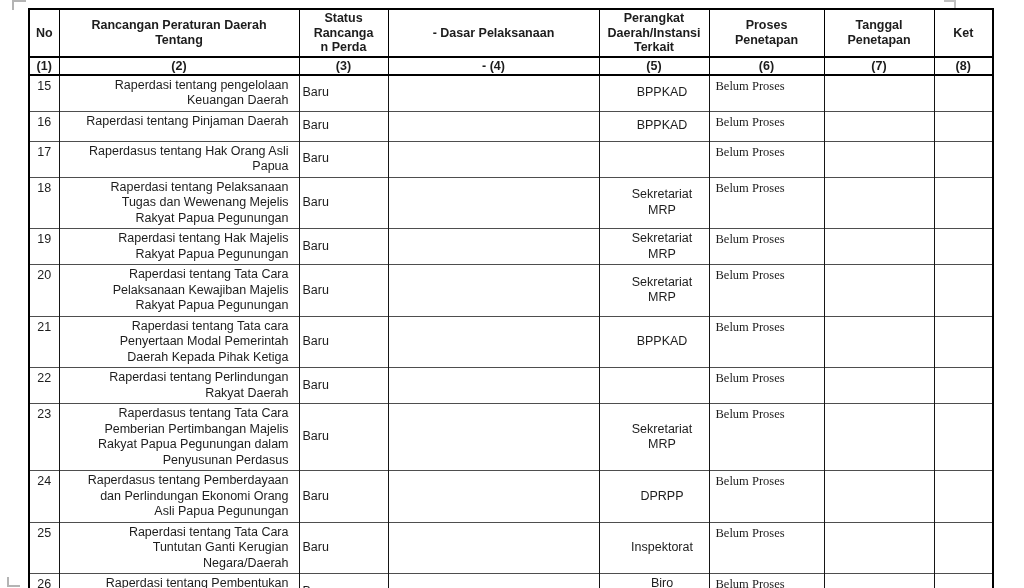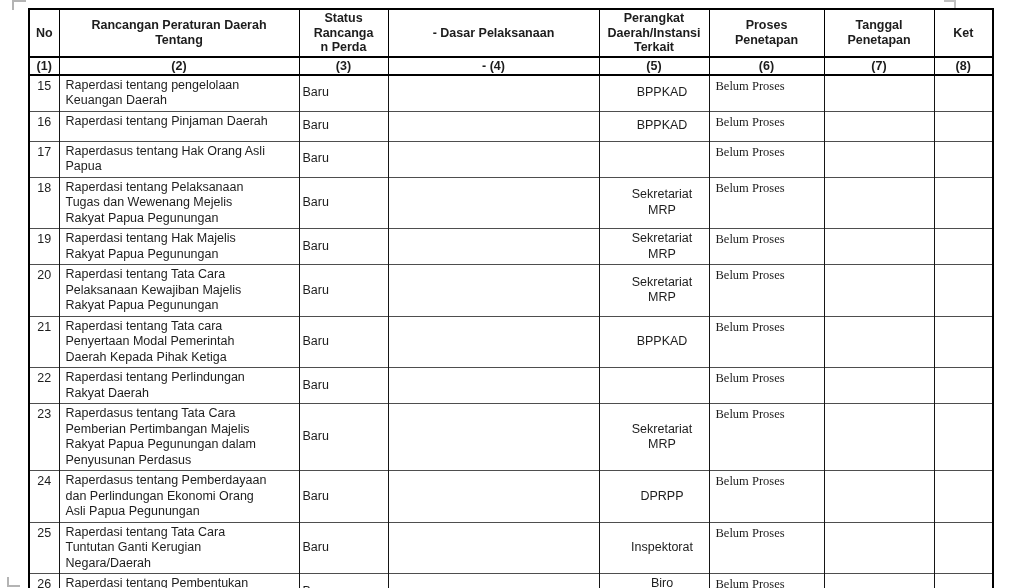--- a/index.html
+++ b/index.html
@@ -46,21 +46,21 @@
     border-bottom: 2px solid #000000;
   }
   tbody td {
     border-left: 1px solid #161616;
     border-top: 1px solid #4e4e4e;
     vertical-align: top;
     line-height: 15.5px;
     padding: 2px 3px;
   }
   tbody td.c-no      { text-align: center; padding-top: 3px; }
-  tbody td.c-title   { text-align: left; padding-left: 6px; padding-right: 10px; white-space: pre-line; }
+  tbody td.c-title   { text-align: right; padding-left: 6px; padding-right: 10px; white-space: pre-line; }
   tbody td.c-status  { vertical-align: middle; }
   tbody td.c-dasar   { }
   tbody td.c-perangkat { text-align: center; vertical-align: middle; padding-left: 20px; padding-right: 4px; }
   tbody td.c-proses  { text-align: left; padding-left: 6px; padding-top: 3px; font-family: Liberation Serif, serif; }
   tbody td.c-tanggal { }
   tbody td.c-ket     { }
   
   tbody tr:nth-child(1)  { height: 36px; }
   tbody tr:nth-child(2)  { height: 30px; margin-top: 8px; }
   tbody tr:nth-child(3)  { height: 31px; }

